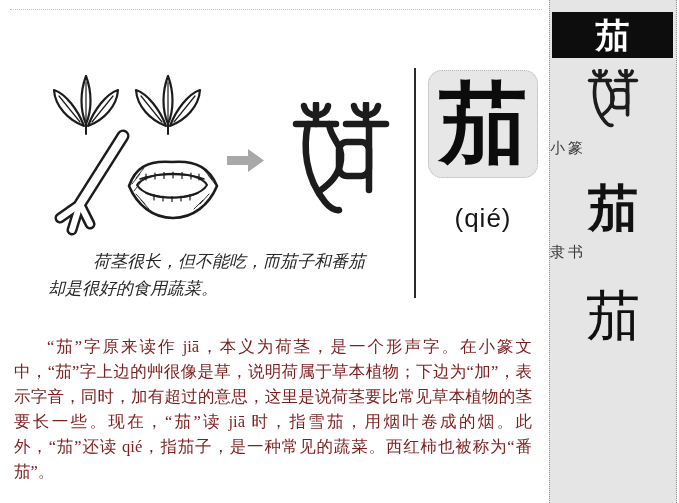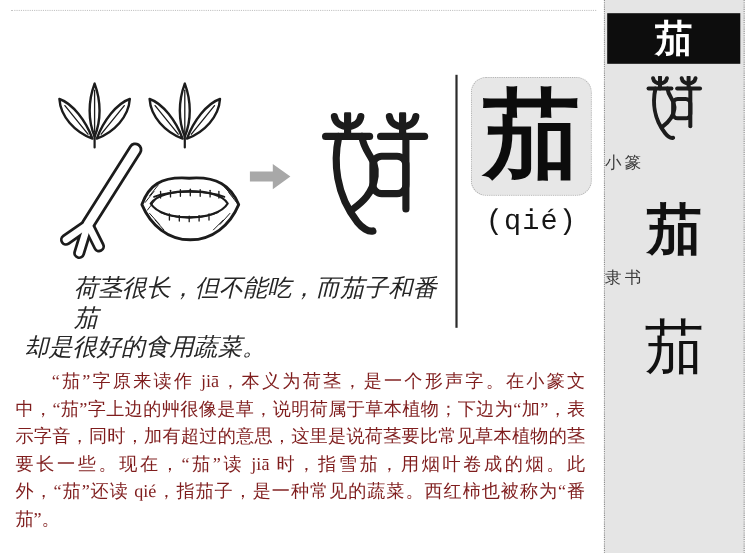--- a/index.html
+++ b/index.html
@@ -22,27 +22,27 @@
   }
   .char-box {
     position:absolute; left:428px; top:70px; width:110px; height:108px;
     background:#e7e7e7; border:1px dotted #b3b3b3; border-radius:14px;
     display:flex; align-items:center; justify-content:center;
   }
   .char-box .big-char {
     font-size:88px; font-weight:bold; line-height:100px; color:#0c0c0c;
   }
   .pinyin {
-    position:absolute; left:420px; top:186px; width:126px; text-align:center;
-    font-family:Liberation Mono, monospace; font-size:26px; color:#161616;
+    position:absolute; left:420px; top:203px; width:126px; text-align:center;
+    font-family:Liberation Sans, sans-serif; font-size:26px; color:#161616;
     letter-spacing:1px;
   }
   .caption {
-    position:absolute; left:22px; top:248px; width:380px;
-    font-style:italic; font-size:22px; line-height:27px; color:#262626;
+    position:absolute; left:48px; top:248px; width:380px;
+    font-style:italic; font-size:17px; line-height:27px; color:#262626;
   }
   .caption .line1 { padding-left:45px; }
   .paragraph {
     position:absolute; left:14px; top:334px; width:518px;
     font-size:16.5px; line-height:25px; text-align:justify;
     text-indent:33px; color:#7f1d1d;
   }
   
   .sidebar {
     position:absolute; left:549px; top:0; width:128px; height:503px;

